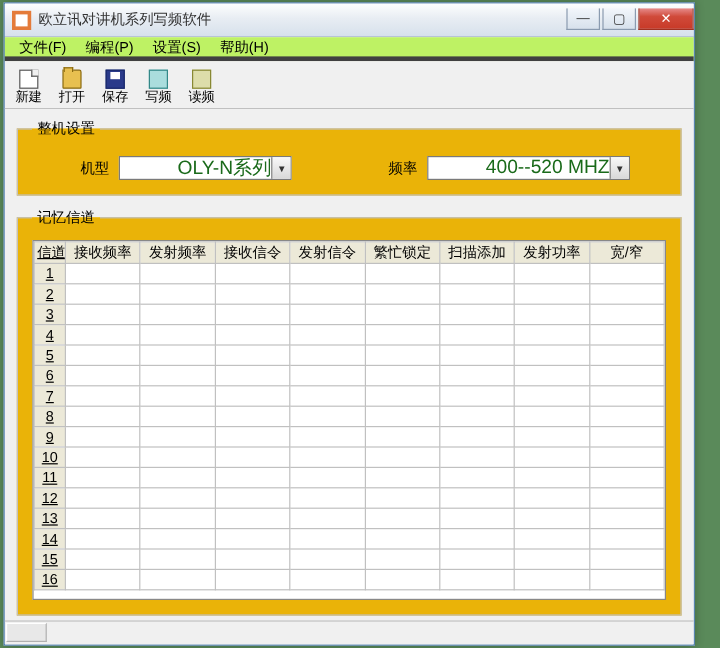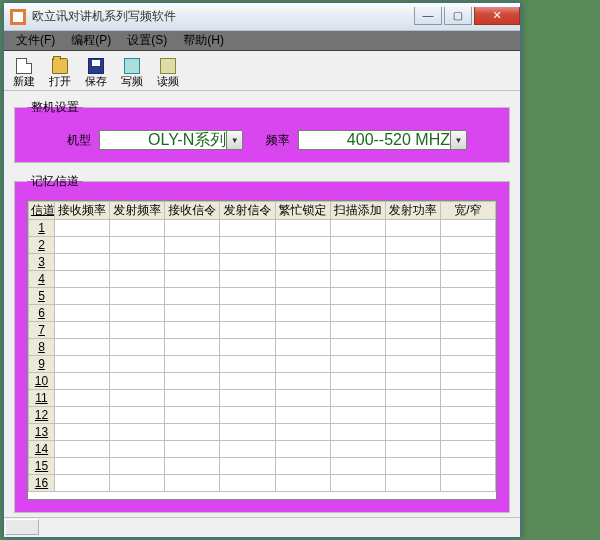--- a/index.html
+++ b/index.html
@@ -8,21 +8,21 @@
   font-size: 12px;
   background: #5a8a5a;
   width: 600px;
   height: 540px;
   overflow: hidden;
   position: relative;
 }
 .window {
   position: absolute;
   left: 3px; top: 2px;
-  width: 518px; height: 536px;
+  width: 576px; height: 536px;
   background: #fff;
   border: 1px solid #3a6ea5;
   box-shadow: 0 0 8px rgba(0,0,0,0.3);
   display: flex;
   flex-direction: column;
 }
 .titlebar {
   height: 28px;
   background: linear-gradient(#fdfefe, #e8edf3 45%, #d7e1ec);
   display: flex;
@@ -57,22 +57,22 @@
   cursor: default;
 }
 .win-btn.close {
   width: 46px;
   background: linear-gradient(#e68a8a, #d04a3a 40%, #c83a28);
   color: #fff;
   border-color: #a03020;
 }
 .menubar {
   height: 20px;
-  background: #737373;
-  border-bottom: 1px solid #404040;
+  background: #bef264;
+  border-bottom: 4px solid #404040;
   display: flex;
   align-items: center;
   padding: 0 4px;
 }
 .menu-item { padding: 2px 8px; cursor: default; }
 .toolbar {
   height: 40px;
   background: #f0f0f0;
   border-bottom: 1px solid #c0c0c0;
   display: flex;
@@ -101,21 +101,21 @@
   flex: 1;
   background: #f0f0f0;
   padding: 8px 10px 4px 10px;
   display:flex;
   flex-direction:column;
   overflow:hidden;
 }
 fieldset {
   border: 1px solid #c0c0c0;
   padding: 10px 12px 12px 12px;
-  background: #d946ef;
+  background: #eab308;
 }
 legend { padding: 0 4px; font-size:12px; }
 .fs-settings .row {
   display: flex;
   align-items: center;
   padding: 4px 0 0 40px;
 }
 .fs-settings .row .lbl { margin-right: 8px; }
 .select {
   display: inline-flex; align-items:center;

